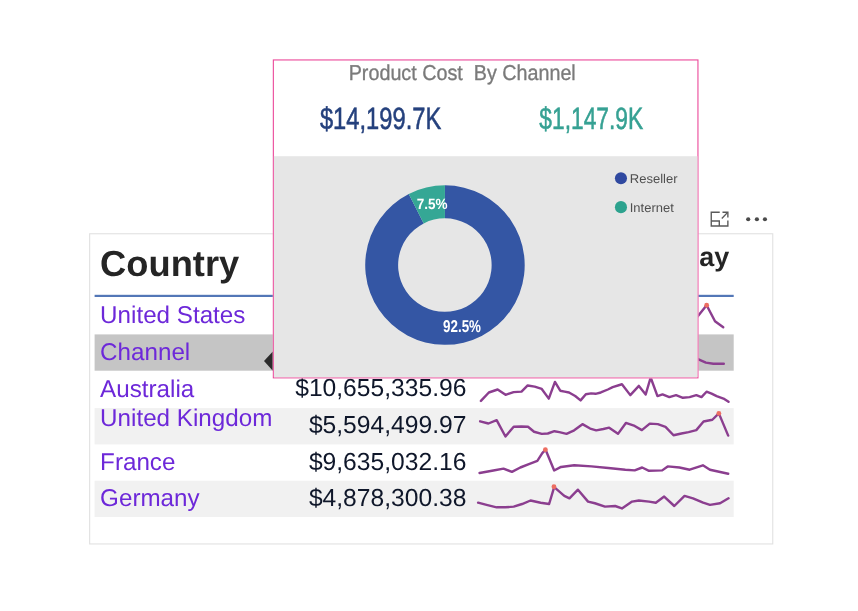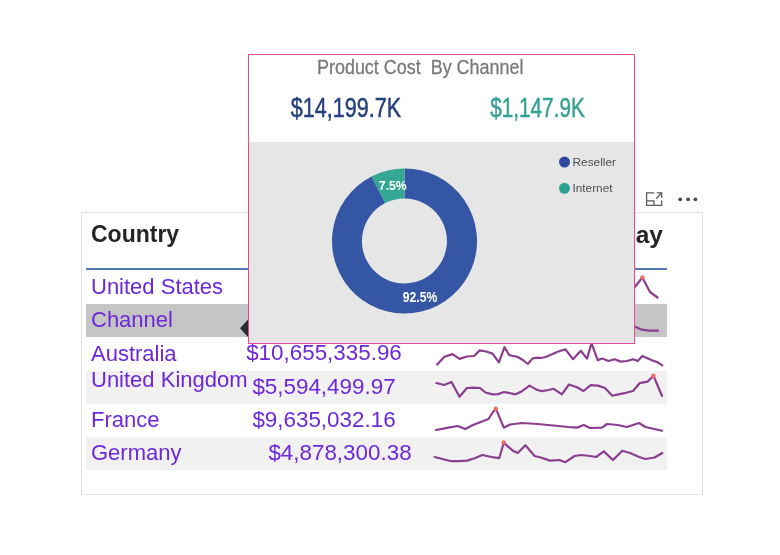--- a/index.html
+++ b/index.html
@@ -1,44 +1,44 @@
 <!DOCTYPE html>
 <html><head>
 <meta charset="utf-8">
 <style>
 html,body{margin:0;padding:0}
 body{width:780px;height:555px;background:#fff;font-family:"Liberation Sans",sans-serif;position:relative;overflow:hidden}
 .abs{position:absolute}
 .rowtxt{font-size:22px;color:#6d28d9;white-space:nowrap}
-.valtxt{font-size:22.4px;color:#6d28d9;white-space:nowrap;text-align:center;width:200px}
+.valtxt{font-size:22.4px;color:#0f172a;white-space:nowrap;text-align:right;width:200px}
 </style>
 </head>
 <body>
 
 <div class="abs" style="left:81px;top:212px;width:620px;height:281px;border:1px solid #e1e1e1;background:#fff"></div>
 
 <div class="abs" style="left:86px;top:304px;width:581px;height:33.2px;background:#c5c5c5"></div>
 <div class="abs" style="left:86px;top:370.5px;width:581px;height:33.2px;background:#f1f1f1"></div>
 <div class="abs" style="left:86px;top:437px;width:581px;height:33.2px;background:#f1f1f1"></div>
 
-<div class="abs" style="left:91px;top:221px;font-size:23px;font-weight:bold;color:#252525">Country</div>
+<div class="abs" style="left:91px;top:221px;font-size:33px;font-weight:bold;color:#252525">Country</div>
 <div class="abs" style="left:546px;top:221px;width:117px;font-size:24.5px;font-weight:bold;color:#252525;text-align:right">Day</div>
 <div class="abs" style="left:86px;top:268.3px;width:581px;height:1.4px;background:#5377b7"></div>
 
 <div class="abs rowtxt" style="left:91px;top:274.2px">United States</div>
 <div class="abs rowtxt" style="left:91px;top:307.4px">Channel</div>
 <div class="abs rowtxt" style="left:91px;top:340.6px">Australia</div>
 <div class="abs rowtxt" style="left:91px;top:367px">United Kingdom</div>
 <div class="abs rowtxt" style="left:91px;top:407px">France</div>
 <div class="abs rowtxt" style="left:91px;top:440.2px">Germany</div>
 
 <div class="abs valtxt" style="left:224px;top:340.4px">$10,655,335.96</div>
 <div class="abs valtxt" style="left:224px;top:373.6px">$5,594,499.97</div>
 <div class="abs valtxt" style="left:224px;top:406.8px">$9,635,032.16</div>
-<div class="abs valtxt" style="left:240px;top:440px">$4,878,300.38</div>
+<div class="abs valtxt" style="left:224px;top:440px">$4,878,300.38</div>
 
 <svg class="abs" style="left:0;top:0" width="780" height="555" viewBox="0 0 780 555">
 <g fill="none" stroke="#8b3e8f" stroke-width="2.2" stroke-linejoin="round" stroke-linecap="round">
 <polyline points="634,288 642.4,277.5 650,292 657.5,297.5"></polyline>
 <polyline points="634,326.3 641.7,329.7 648.5,330.7 658,330.7"></polyline>
 <polyline points="437.2,364.5 444.4,356.8 452.4,354.1 459.6,358.9 466.9,356.5 474.1,356 479.7,350.4 486.1,351.5 492.5,353.6 498.9,362.4 504.5,347.2 509.3,355.2 513.3,356 517.3,356.8 522.9,360 527.8,364 532.6,358.4 537.4,357.6 541.4,358 546.2,356.8 552.6,354.1 557,352 565.4,349.3 573,359.2 580.8,350.8 587,358.6 591.5,343.2 597.7,360.1 602.3,358.5 608.5,361 614.6,359.2 620.8,361.6 626.9,361 633,359.2 637.7,361 642.3,356.1 646.9,357.9 651.5,360.1 657.7,362.3 662.3,365.3"></polyline>
 <polyline points="436.5,383 444,385 451.5,382 459.5,396.8 467,388 474,387.7 480,388 485.5,392.5 492.5,394.4 498,394.1 504,392 508.5,392.8 515,394.4 522,391.2 529.5,385.6 536.5,389.6 542,391.2 548.5,390 553.8,388.8 561.8,394.4 569,384.5 577,387.2 583.5,391 590.7,385.1 598,385.6 605,388 612.3,395.7 619.5,394.1 626,392.8 633,391 639.6,383.2 647.6,381.6 653.5,375.8 662,396"></polyline>
 <polyline points="436,430 448.5,427.7 457.7,426 465.4,429 473,425 480.8,422 488.5,419 493,412 496,408.8 503.8,427.7 510,424.5 522,423 537.7,424 553,425.5 568.5,427 577,427.6 583.8,425 590,428 602,427.6 607,424 617.7,425 627,427 639,423 645.4,427 662,430.7"></polyline>
 <polyline points="434.6,457 442.3,459 451.5,461.2 459.2,461.2 467,460.6 474.6,458.2 482.3,455 491.5,457 499.2,458.2 503.8,442.8 513,450.8 517.7,453 525.4,445.2 534.6,456 540.8,457.5 550,460.6 559.2,460 565.4,462.2 574.6,456 580.8,455 590,456 596.2,457 603.8,451.4 613,460 622.3,450.8 630,453 639.2,457 645.4,459 654.6,457.5 662.3,453"></polyline>
 </g>

